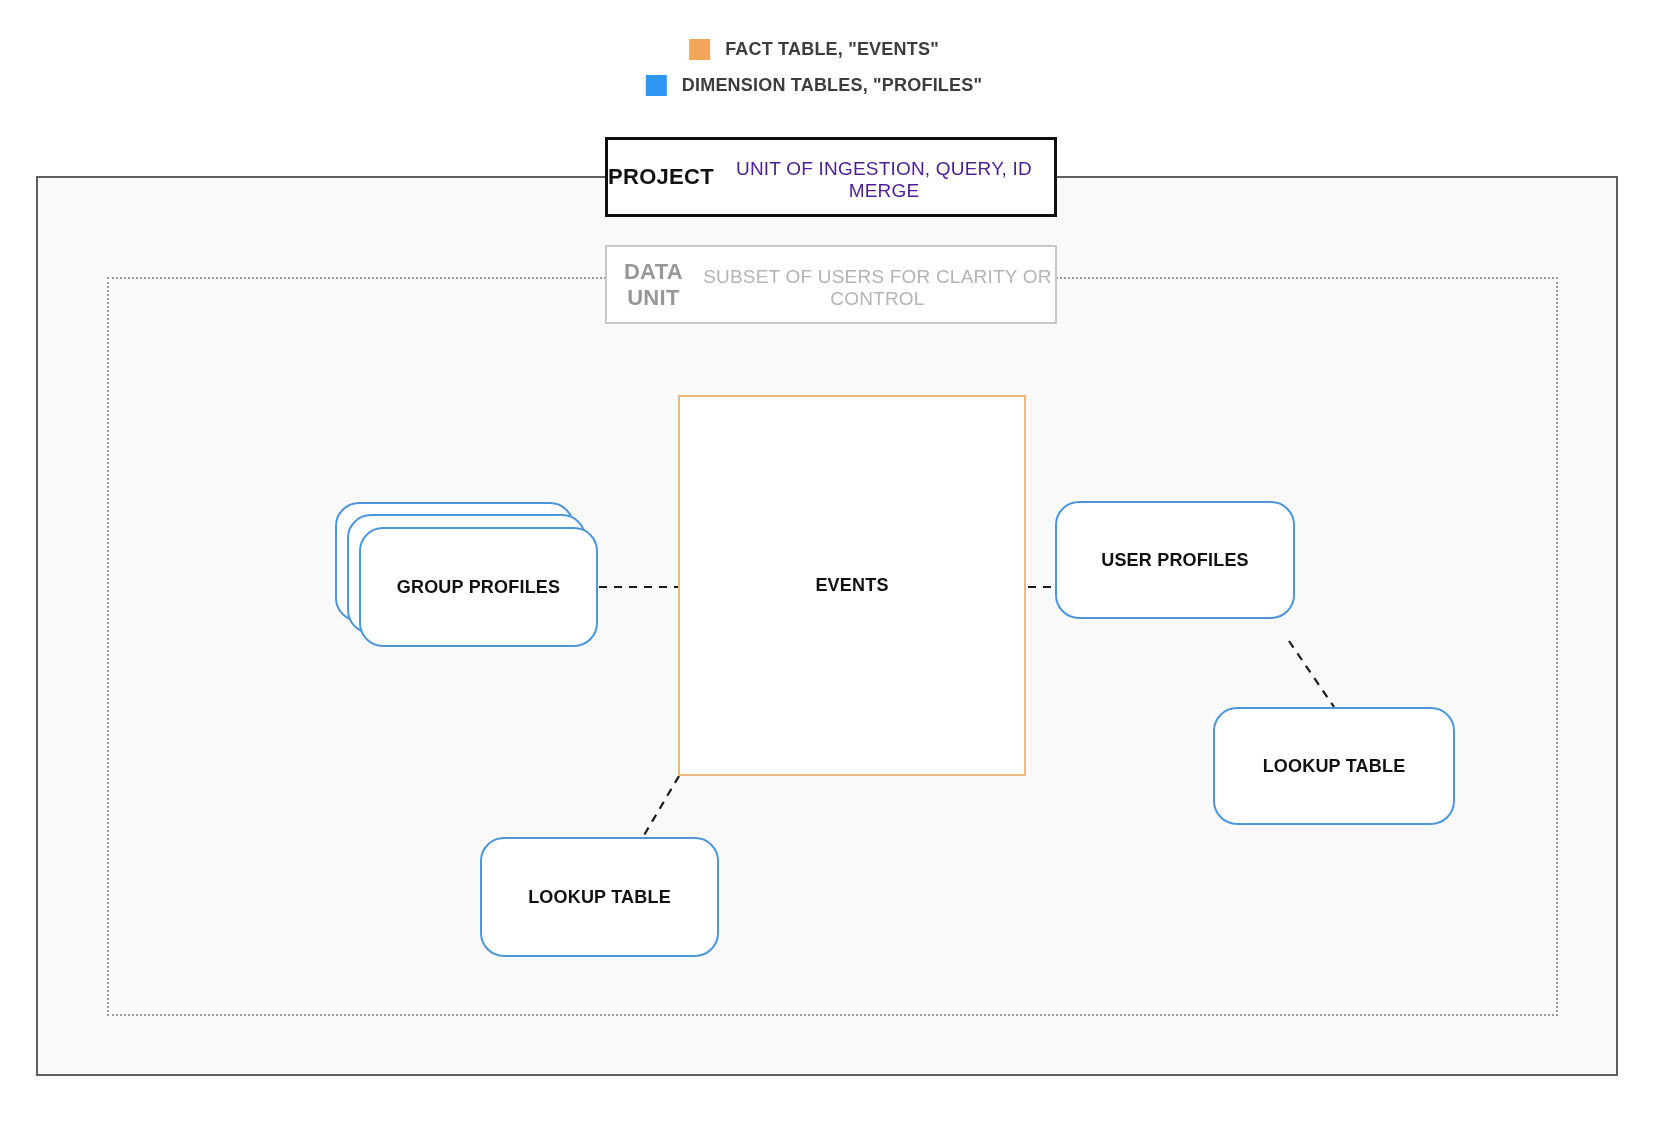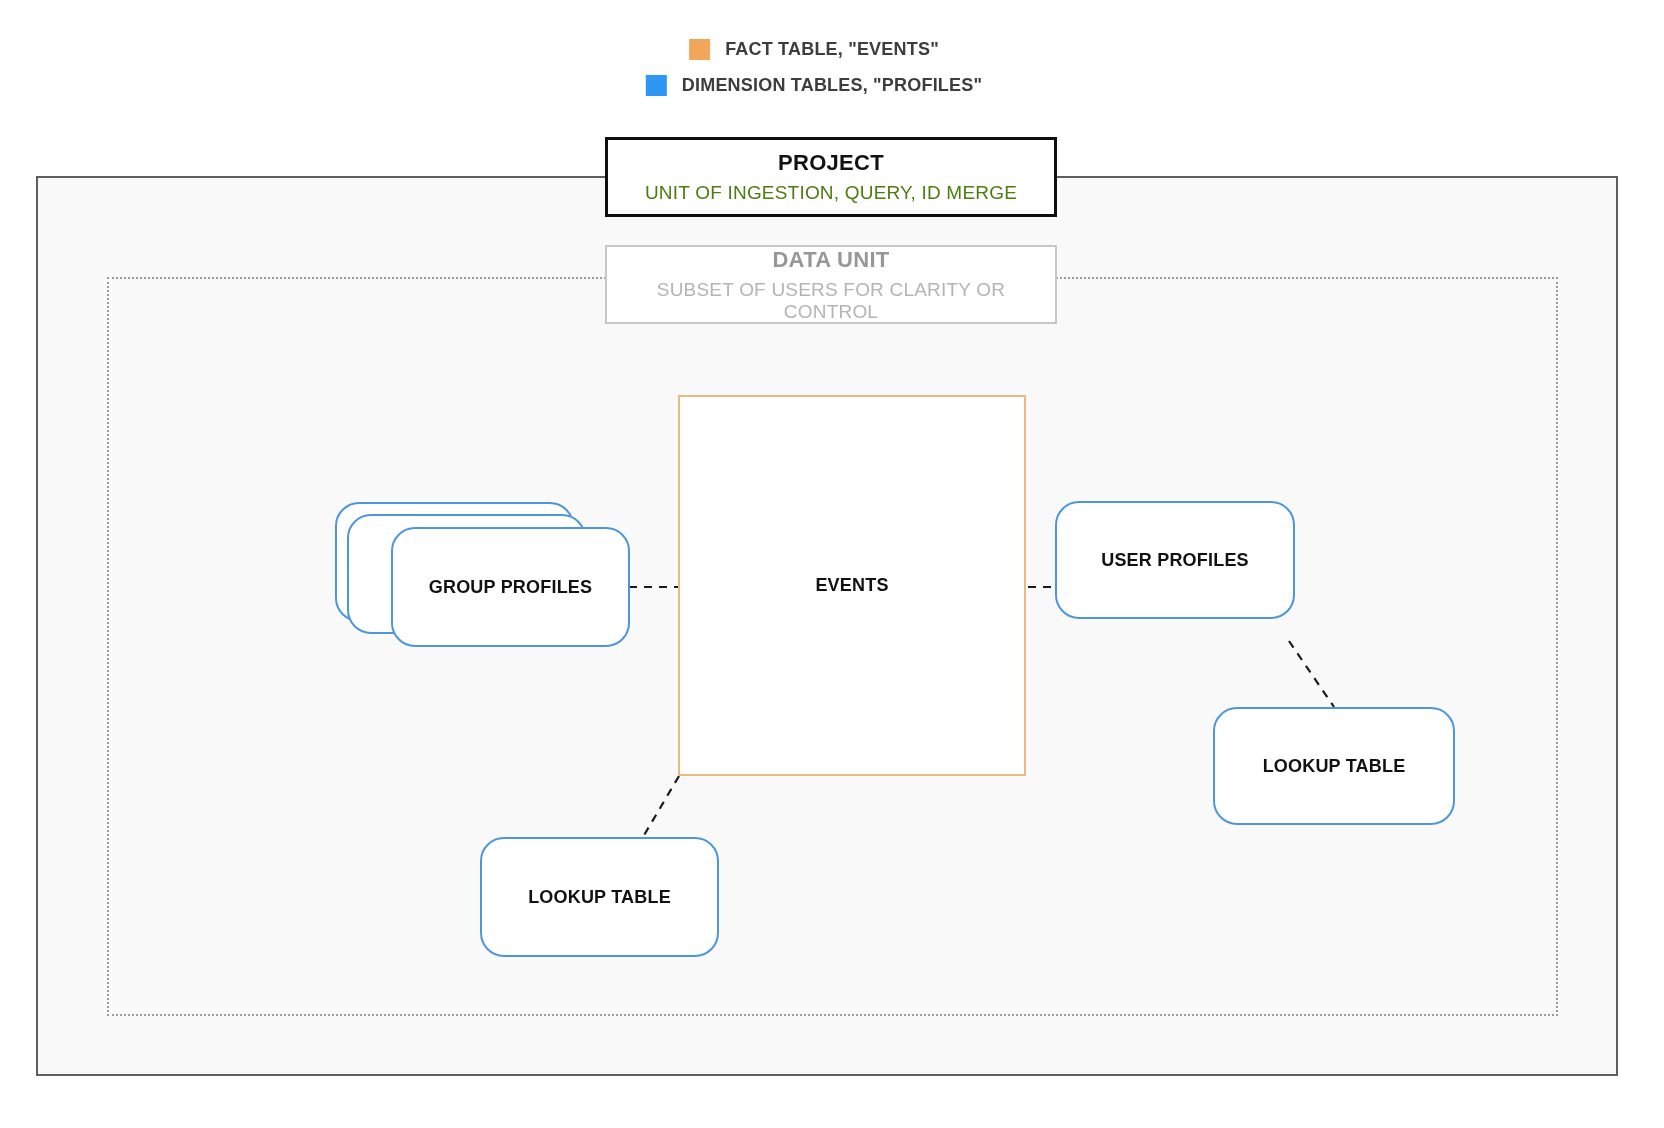--- a/index.html
+++ b/index.html
@@ -39,29 +39,29 @@
     position: absolute; left: 0; top: 0; width: 1664px; height: 1128px;
     pointer-events: none;
   }
   svg.connectors line {
     stroke: #1a1a1a; stroke-width: 2.2; stroke-dasharray: 8 7;
   }
 
   
   .label-box {
     position: absolute; left: 605px; width: 452px;
-    display: flex; flex-direction: column; align-items: center; justify-content: center;
+    display: flex; align-items: center; justify-content: center;
     text-align: center; background: #ffffff;
   }
   .label-box.project { top: 137px; height: 80px; border: 3px solid #0f0f0f; }
   .label-box.dataview { top: 245px; height: 79px; border: 2px solid #c7c7c7; }
   .label-title { font-size: 22px; font-weight: 700; letter-spacing: 0.3px; }
   .label-subtitle { font-size: 19px; font-weight: 400; margin-top: 6px; letter-spacing: 0.2px; }
   .project .label-title { color: #111111; }
-  .project .label-subtitle { color: #4d7c0f; }
+  .project .label-subtitle { color: #4c1d95; }
   .dataview .label-title { color: #979797; }
   .dataview .label-subtitle { color: #b4b4b4; }
 
   
   .node {
     position: absolute; background: #ffffff;
     display: flex; align-items: center; justify-content: center;
     font-size: 18px; font-weight: 700; color: #111111; text-align: center;
     letter-spacing: 0.2px;
   }
@@ -119,21 +119,21 @@
     <div class="label-title">DATA UNIT</div>
     <div class="label-subtitle">SUBSET OF USERS FOR CLARITY OR CONTROL</div>
   </div>
 
   <div class="node fact" style="border-color: rgb(235, 184, 126);">
     <span>EVENTS</span>
   </div>
 
   <div class="stack-card stack-back" style="border-color: rgb(77, 150, 219);"></div>
   <div class="stack-card stack-mid" style="border-color: rgb(77, 150, 219);"></div>
-  <div class="stack-card stack-front" style="border-color: rgb(77, 150, 219); margin-left: 32px;">
+  <div class="stack-card stack-front" style="border-color: rgb(77, 150, 219);">
     <span>GROUP PROFILES</span>
   </div>
 
   <div class="node dim user-profiles" style="border-color: rgb(77, 150, 219);">
     <span>USER PROFILES</span>
   </div>
 
   <div class="node dim lookup-right" style="border-color: rgb(77, 150, 219);">
     <span>LOOKUP TABLE</span>
   </div>

